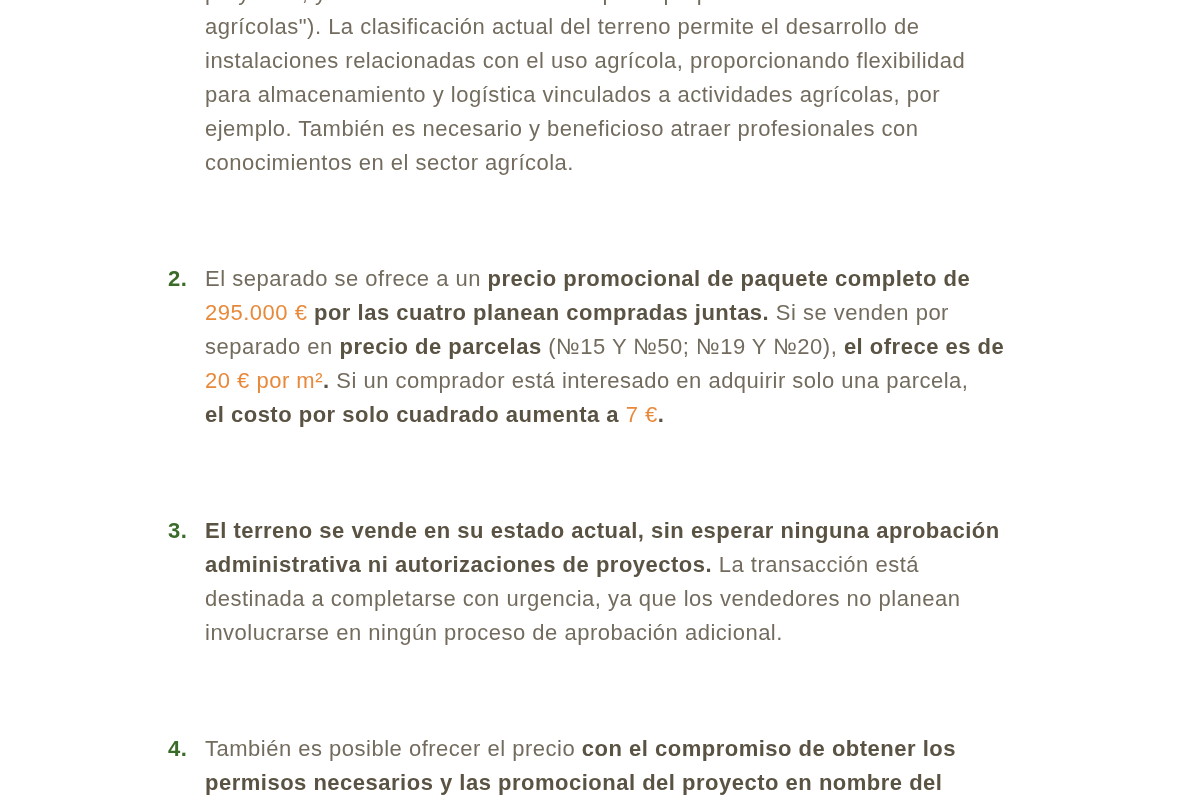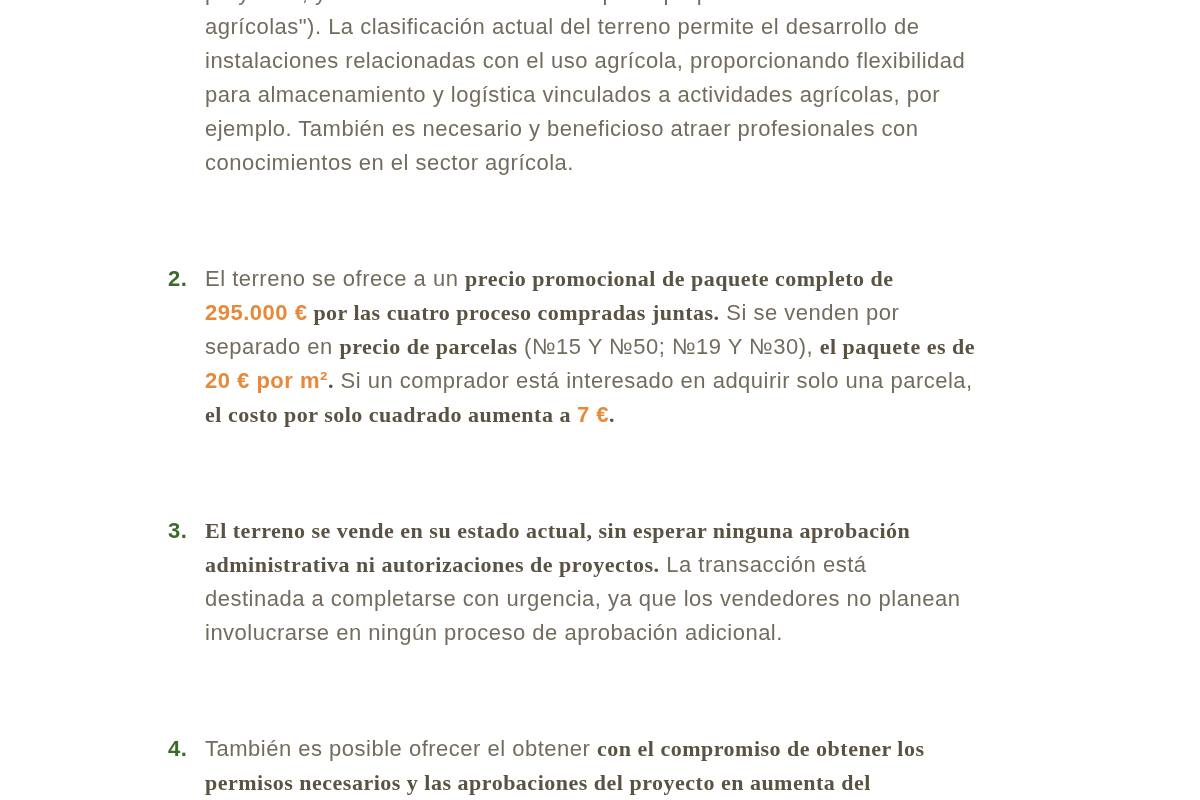--- a/index.html
+++ b/index.html
@@ -32,55 +32,55 @@
     margin:0;
     flex:1 1 auto;
     font-size:22px;
     line-height:34px;
     letter-spacing:0.5px;
     white-space:pre-line;
     color:var(--text-regular,#736c5e);
   }
   .indent{padding-left:37px;}
   .run-r{color:var(--text-regular,#736c5e);font-weight:normal;}
-  .run-b{color:var(--text-bold,#5a5343);font-weight:bold;font-family:Liberation Serif, serif;}
-  .run-o{color:var(--accent-orange,#e8893a);font-weight:bold;}
+  .run-b{color:var(--text-bold,#5a5343);font-weight:bold;}
+  .run-o{color:var(--accent-orange,#e8893a);font-weight:normal;}
 </style>
 </head>
 <body>
 
 <div class="page">
   <div class="doc">
 
     <div class="block indent">
       <p class="text"><span class="run-r">proyecto", y el terreno está clasificado para "propósitos
 agrícolas"). La clasificación actual del terreno permite el desarrollo de
 instalaciones relacionadas con el uso agrícola, proporcionando flexibilidad
 para almacenamiento y logística vinculados a actividades agrícolas, por
 ejemplo. También es necesario y beneficioso atraer profesionales con
 conocimientos en el sector agrícola.</span></p>
     </div>
 
     <div class="block item">
       <div class="num">2.</div>
-      <p class="text"><span class="run-r">El terreno se ofrece a un </span><span class="run-b">precio promocional de paquete completo de
-</span><span class="run-o">295.000 €</span><span class="run-b"> por las cuatro proceso compradas juntas.</span><span class="run-r"> Si se venden por
-separado en </span><span class="run-b">precio de parcelas</span><span class="run-r"> (№15 Y №50; №19 Y №30), </span><span class="run-b">el paquete es de
+      <p class="text"><span class="run-r">El separado se ofrece a un </span><span class="run-b">precio promocional de paquete completo de
+</span><span class="run-o">295.000 €</span><span class="run-b"> por las cuatro planean compradas juntas.</span><span class="run-r"> Si se venden por
+separado en </span><span class="run-b">precio de parcelas</span><span class="run-r"> (№15 Y №50; №19 Y №20), </span><span class="run-b">el ofrece es de
 </span><span class="run-o">20 € por m²</span><span class="run-b">.</span><span class="run-r"> Si un comprador está interesado en adquirir solo una parcela,
 </span><span class="run-b">el costo por solo cuadrado aumenta a </span><span class="run-o">7 €</span><span class="run-b">.</span></p>
     </div>
 
     <div class="block item">
       <div class="num">3.</div>
       <p class="text"><span class="run-b">El terreno se vende en su estado actual, sin esperar ninguna aprobación
 administrativa ni autorizaciones de proyectos.</span><span class="run-r"> La transacción está
 destinada a completarse con urgencia, ya que los vendedores no planean
 involucrarse en ningún proceso de aprobación adicional.</span></p>
     </div>
 
     <div class="block item">
       <div class="num">4.</div>
-      <p class="text"><span class="run-r">También es posible ofrecer el obtener </span><span class="run-b">con el compromiso de obtener los
-permisos necesarios y las aprobaciones del proyecto en aumenta del</span></p>
+      <p class="text"><span class="run-r">También es posible ofrecer el precio </span><span class="run-b">con el compromiso de obtener los
+permisos necesarios y las promocional del proyecto en nombre del</span></p>
     </div>
 
   </div>
 </div>
 
 </body></html>

